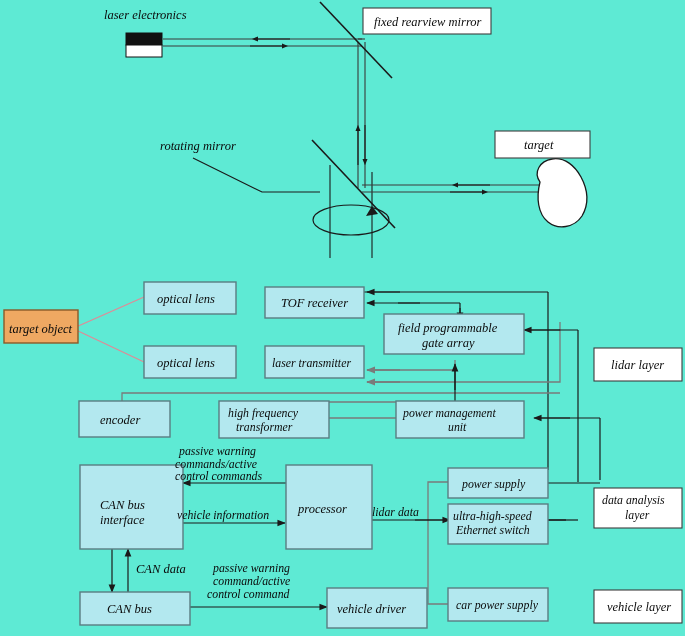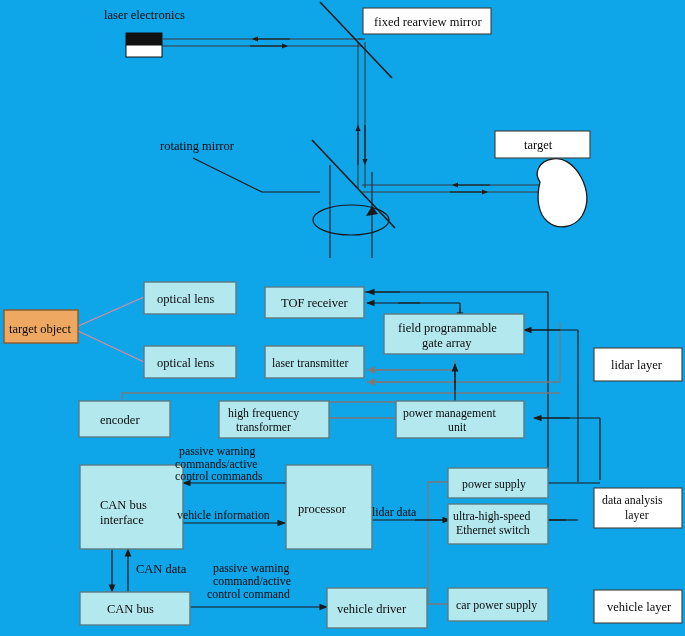--- a/index.html
+++ b/index.html
@@ -5,22 +5,23 @@
   * { box-sizing: border-box; }
   html, body {
     margin: 0; padding: 0;
     background: #ffffff;
     font-family: "Liberation Serif", serif;
   }
   #page {
     position: relative;
     width: 685px;
     height: 636px;
-    background: #0ea5e9;
+    background: #5eead4;
     overflow: hidden;
+    font-style: italic;
   }
   svg { display: block; }
   .lbl {
     font-family: "Liberation Serif", serif;
     fill: #0a0a0a;
   }
   .lbl-12 { font-size: 12.5px; }
   .lbl-11 { font-size: 11.8px; }
   .beam { stroke: #3a3a3a; stroke-width: 1.1; fill: none; }
   .optline { stroke: #1a1a1a; stroke-width: 1.1; fill: none; }

